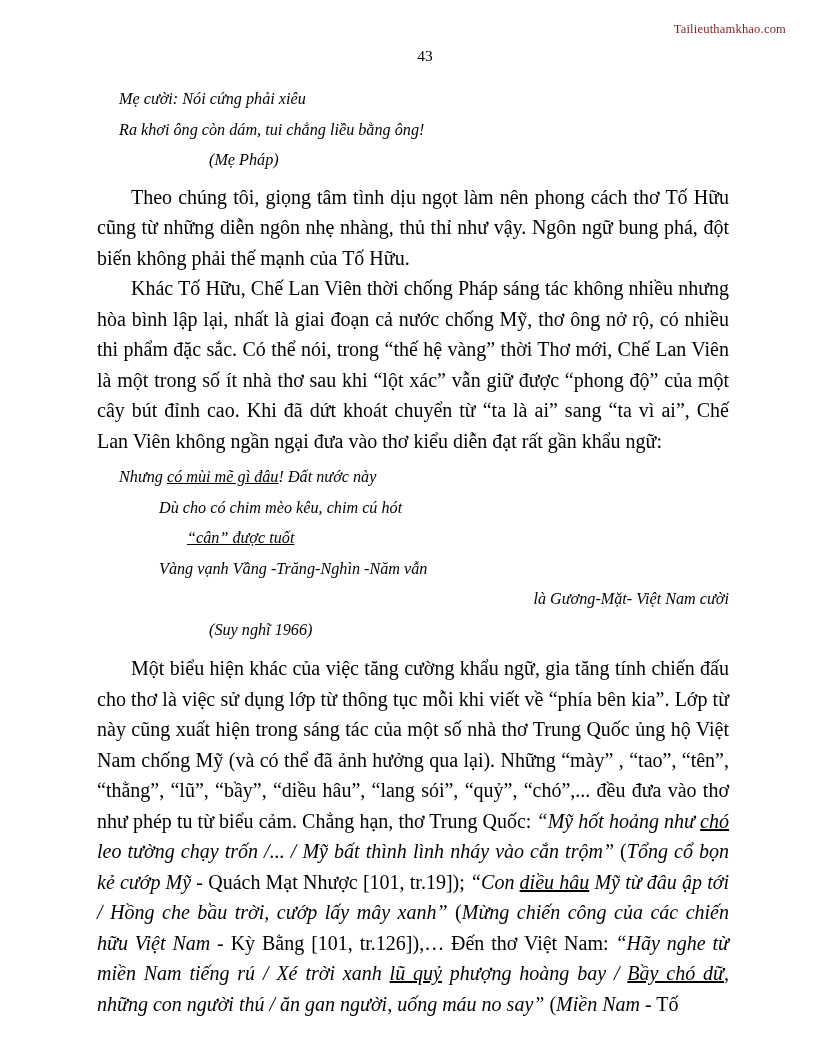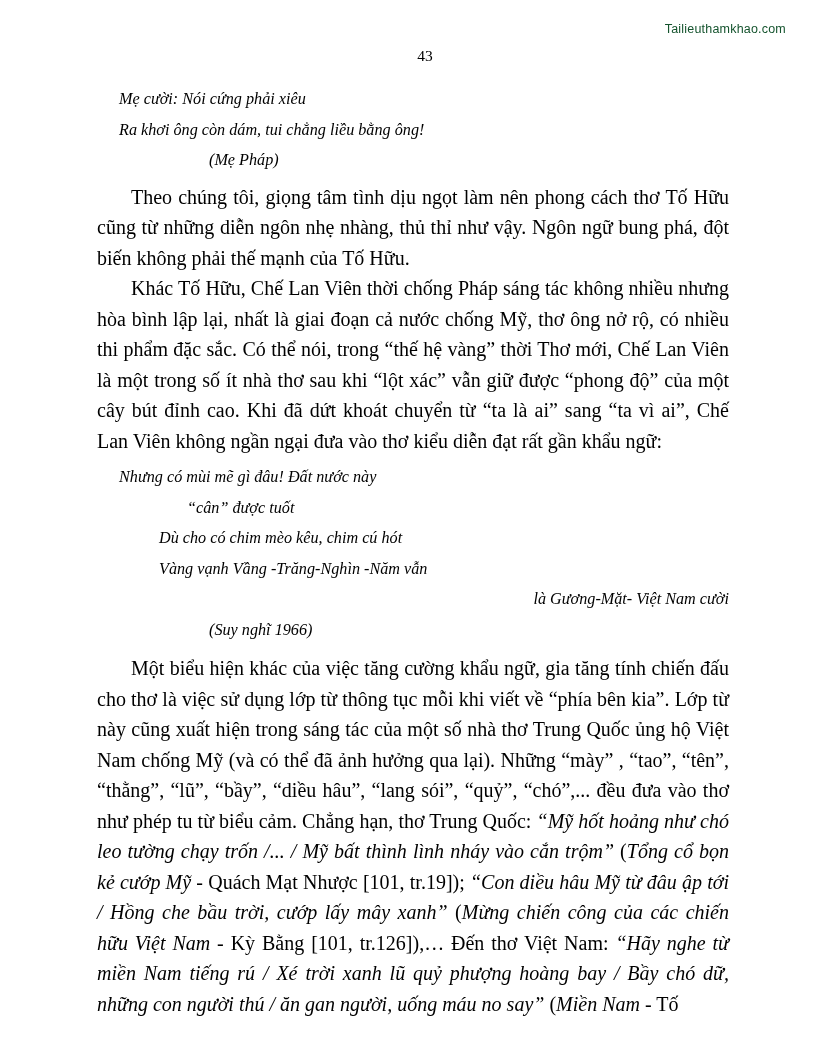--- a/index.html
+++ b/index.html
@@ -18,23 +18,23 @@
   .page {
     position: relative;
     width: 816px;
     height: 1056px;
     box-sizing: border-box;
   }
   .watermark {
     position: absolute;
     top: 22px;
     right: 30px;
-    font-family: Liberation Sans, sans-serif;
+    font-family: Liberation Serif, serif;
     font-size: 12.5px;
-    color: #14532d;
+    color: #7f1d1d;
     letter-spacing: 0.2px;
     user-select: none;
   }
   .page-number {
     position: absolute;
     top: 47px;
     left: 0;
     width: 816px;
     text-align: center;
     font-size: 15.5px;
@@ -60,21 +60,21 @@
     font-style: italic;
     font-size: 16.2px;
     line-height: 30.5px;
     margin: 0;
   }
   .v-i1 { padding-left: 22px; }
   .v-i2 { padding-left: 62px; }
   .v-i3 { padding-left: 90px; }
   .v-i4 { padding-left: 106px; text-align: right; }
   .v-center-left { padding-left: 112px; }
-  .u { }
+  .u { text-decoration: underline; }
   .b { font-weight: normal; }
   .it { font-style: italic; }
   .gap-sm { height: 6px; }
   .gap-md { height: 8px; }
 </style>
 </head>
 <body>
 
 <div class="page">
 
@@ -90,23 +90,23 @@
 
     <div class="gap-sm"></div>
 
     <p class="indent">Theo chúng tôi, giọng tâm tình dịu ngọt làm nên phong cách thơ Tố Hữu cũng từ những diễn ngôn nhẹ nhàng, thủ thỉ như vậy. Ngôn ngữ bung phá, đột biến không phải thế mạnh của Tố Hữu.</p>
     <p class="indent">Khác Tố Hữu, Chế Lan Viên thời chống Pháp sáng tác không nhiều nhưng hòa bình lập lại, nhất là giai đoạn cả nước chống Mỹ, thơ ông nở rộ, có nhiều thi phẩm đặc sắc. Có thể nói, trong “thế hệ vàng” thời Thơ mới, Chế Lan Viên là một trong số ít nhà thơ sau khi “lột xác” vẫn giữ được “phong độ” của một cây bút đỉnh cao. Khi đã dứt khoát chuyển từ “ta là ai” sang “ta vì ai”, Chế Lan Viên không ngần ngại đưa vào thơ kiểu diễn đạt rất gần khẩu ngữ:</p>
 
     <div class="gap-sm"></div>
 
     <div class="verse v-i1"><span>Nhưng </span><span class="u">có mùi mẽ gì đâu</span><span>! Đất nước này</span></div>
 
+    <div class="verse v-i2">Dù cho có chim mèo kêu, chim cú hót</div>
+
     <div class="verse v-i3"><span class="u">“cân” được tuốt</span></div>
-
-    <div class="verse v-i2">Dù cho có chim mèo kêu, chim cú hót</div>
     <div class="verse v-i2">Vàng vạnh Vầng -Trăng-Nghìn -Năm vẫn</div>
     <div class="verse v-i4">là Gương-Mặt- Việt Nam cười</div>
     <div class="verse v-center-left">(Suy nghĩ 1966)</div>
 
     <div class="gap-md"></div>
 
     <p class="indent"><span>Một biểu hiện khác của việc tăng cường khẩu ngữ, gia tăng tính chiến đấu cho thơ là việc sử dụng </span><span class="b">lớp từ thông tục</span><span> mỗi khi viết về “phía bên kia”. Lớp từ này cũng xuất hiện trong sáng tác của một số nhà thơ Trung Quốc ủng hộ Việt Nam chống Mỹ (và có thể đã ảnh hưởng qua lại). Những “mày” , “tao”, “tên”, “thằng”, “lũ”, “bầy”, “diều hâu”, “lang sói”, “quỷ”, “chó”,... đều đưa vào thơ như phép tu từ biểu cảm. Chẳng hạn, thơ Trung Quốc: </span><span class="it">“Mỹ hốt hoảng như </span><span class="it u">chó</span><span class="it"> leo tường chạy trốn /... / Mỹ bất thình lình nháy vào cắn trộm”</span><span> (</span><span class="it">Tổng cổ bọn kẻ cướp Mỹ</span><span> - Quách Mạt Nhược [101, tr.19]); </span><span class="it">“Con </span><span class="it u">diều hâu</span><span class="it"> Mỹ từ đâu ập tới / Hồng che bầu trời, cướp lấy mây xanh”</span><span> (</span><span class="it">Mừng chiến công của các chiến hữu Việt Nam</span><span> - Kỳ Bằng [101, tr.126]),… Đến thơ Việt Nam: </span><span class="it">“Hãy nghe từ miền Nam tiếng rú / Xé trời xanh </span><span class="it u">lũ quỷ</span><span class="it"> phượng hoàng bay / </span><span class="it u">Bầy chó dữ</span><span class="it">, những con người thú / ăn gan người, uống máu no say”</span><span> (</span><span class="it">Miền Nam</span><span> - Tố</span></p>
 
   </div>
 </div>

